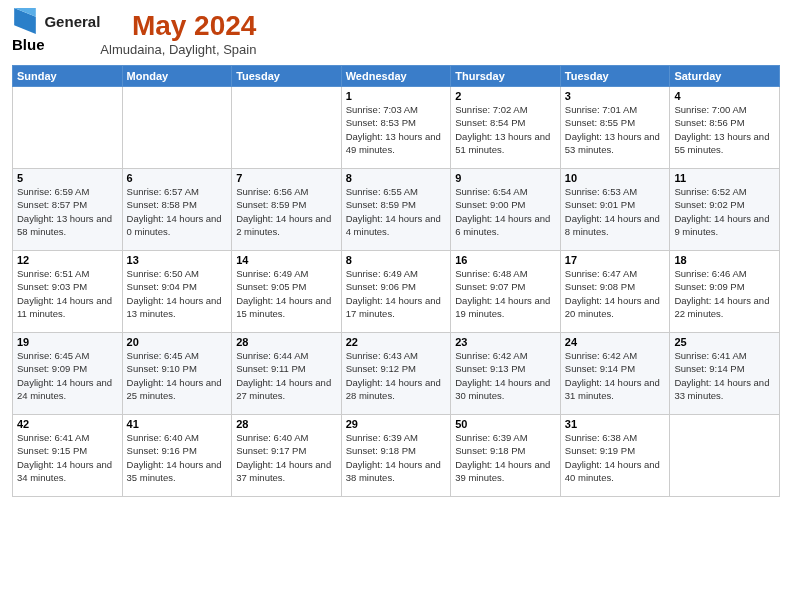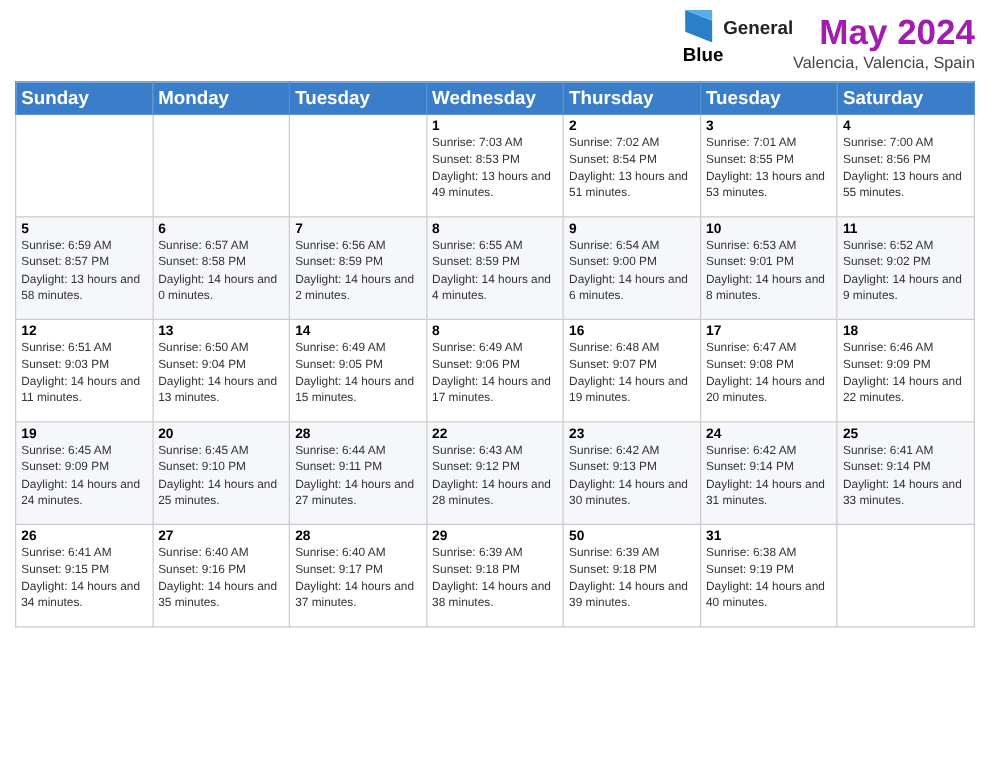--- a/index.html
+++ b/index.html
@@ -11,21 +11,21 @@
       overflow: hidden;
     }
     .page {
       width: 792px;
       height: 612px;
       padding: 10px 12px;
       background: #fff;
     }
     .header {
       display: flex;
-      justify-content: flex-end;
+      justify-content: flex-start;
       align-items: flex-start;
       margin-bottom: 8px;
     }
     .logo {
       display: flex;
       align-items: center;
       gap: 0;
     }
     .logo-icon {
       width: 20px;
@@ -34,36 +34,36 @@
       margin-right: 4px;
       position: relative;
       top: -2px;
     }
     .title-block {
       text-align: right;
     }
     .month-year {
       font-size: 28px;
       font-weight: bold;
-      color: #a21caf;
+      color: #c2410c;
     }
     .location {
       font-size: 13px;
       color: #444;
     }
     .calendar {
       width: 100%;
       border-collapse: collapse;
       font-size: 10px;
     }
     .calendar thead th {
       background: #3a7dc9;
       color: #fff;
       font-weight: bold;
-      font-size: 15px;
+      font-size: 11px;
       padding: 4px 4px;
       text-align: left;
       border: 1px solid #5590d0;
     }
     .calendar tbody td {
       border: 1px solid #ccc;
       vertical-align: top;
       padding: 3px 4px;
       width: calc(100% / 7);
       height: 82px;
@@ -95,21 +95,21 @@
       <div>
         <svg class="logo-icon" viewBox="0 0 20 24" xmlns="http://www.w3.org/2000/svg" style="display:inline-block;vertical-align:middle;width:22px;height:26px;">
           <polygon points="0,0 20,8 20,24 0,16" fill="#2a7fc9"></polygon>
           <polygon points="0,0 20,0 20,8" fill="#5aaee8"></polygon>
         </svg>
         <span style="font-size:15px;font-weight:bold;color:#222;">General<br><span style="color:#000000;">Blue</span></span>
       </div>
     </div>
     <div class="title-block">
       <div class="month-year">May 2024</div>
-      <div class="location">Valencia, Valencia, Spain</div>
+      <div class="location">Almudaina, Daylight, Spain</div>
     </div>
   </div>
 
   <table class="calendar">
     <thead>
       <tr>
         <th>Sunday</th>
         <th>Monday</th>
         <th>Tuesday</th>
         <th>Wednesday</th>
@@ -275,27 +275,27 @@
       </td>
           <td>
         <div class="day-num">25</div>
         <div class="day-info">
           Sunrise: 6:41 AM<br>Sunset: 9:14 PM<br>Daylight: 14 hours and 33 minutes.
         </div>
       </td>
         </tr>
         <tr>
           <td>
-        <div class="day-num">26</div>
+        <div class="day-num">42</div>
         <div class="day-info">
           Sunrise: 6:41 AM<br>Sunset: 9:15 PM<br>Daylight: 14 hours and 34 minutes.
         </div>
       </td>
           <td>
-        <div class="day-num">27</div>
+        <div class="day-num">41</div>
         <div class="day-info">
           Sunrise: 6:40 AM<br>Sunset: 9:16 PM<br>Daylight: 14 hours and 35 minutes.
         </div>
       </td>
           <td>
         <div class="day-num">28</div>
         <div class="day-info">
           Sunrise: 6:40 AM<br>Sunset: 9:17 PM<br>Daylight: 14 hours and 37 minutes.
         </div>
       </td>

